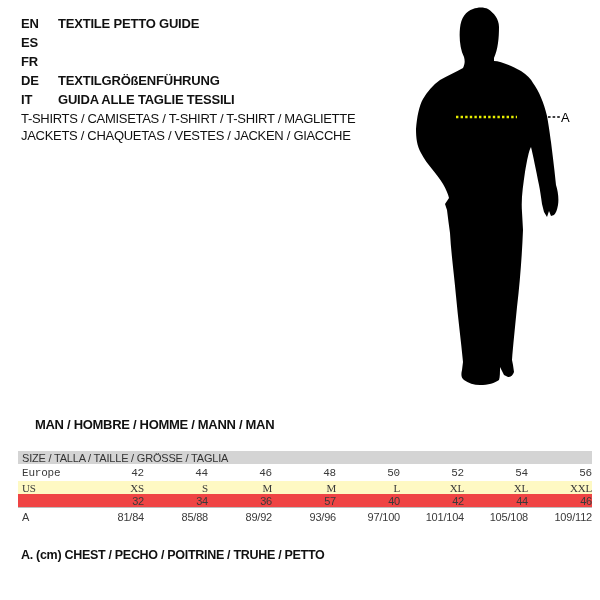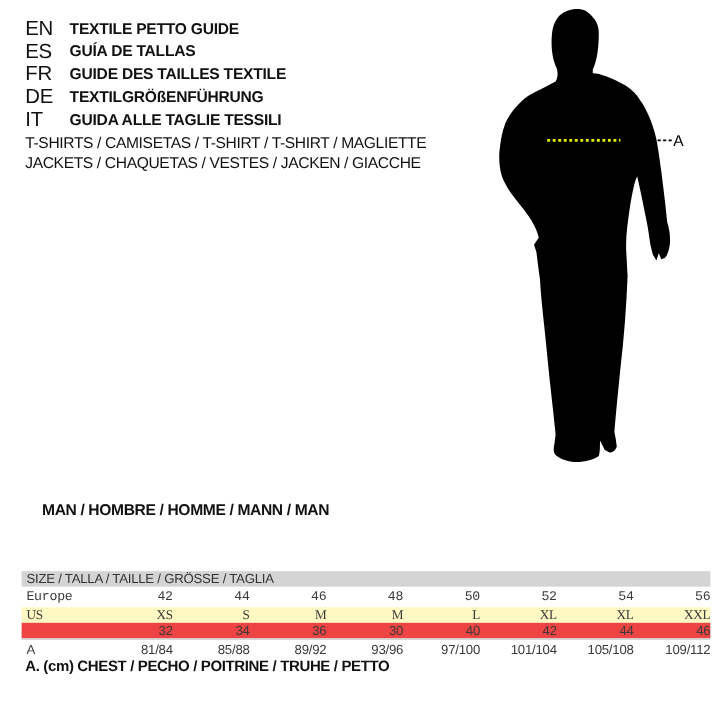--- a/index.html
+++ b/index.html
@@ -2,37 +2,37 @@
 <html><head>
 <meta charset="utf-8">
 <style>
   html,body{margin:0;padding:0;background:#fff;}
   #page{position:relative;width:600px;height:600px;background:#ffffff;overflow:hidden;
         font-family:"Liberation Sans",sans-serif;color:#111;}
 
   
   .lang-list{position:absolute;left:21px;top:14px;}
   .lang-row{display:flex;height:19px;line-height:19px;}
-  .lang-code{width:37px;font-size:17px;font-weight:400;letter-spacing:-0.2px;}
+  .lang-code{width:37px;font-size:13px;font-weight:700;letter-spacing:-0.2px;}
   .lang-title{font-size:13px;font-weight:700;letter-spacing:-0.2px;}
 
   
   .cat-lines{position:absolute;left:21px;top:110px;}
   .cat-line{font-size:13px;font-weight:400;letter-spacing:-0.3px;line-height:17px;}
 
   
   .figure-wrap{position:absolute;left:400px;top:0;width:170px;height:400px;}
   .measure-label{position:absolute;left:561px;top:110px;font-size:13px;font-weight:400;color:#000;}
 
   
   .section-title{position:absolute;left:21px;top:417px;font-size:13px;font-weight:700;letter-spacing:-0.3px;margin-left:14px;}
 
   
   .size-table{position:absolute;left:18px;top:451px;width:574px;font-size:11px;color:#3a3a3a;letter-spacing:-0.2px;}
-  .thead{height:13px;background:#d4d4d4;display:flex;align-items:center;padding-left:4px;color:#333;margin-top:25px;}
+  .thead{height:13px;background:#d4d4d4;display:flex;align-items:center;padding-left:4px;color:#333;}
   .trow{display:flex;align-items:center;}
   .trow.r0{height:17px;background:#ffffff;font-family:Liberation Mono, monospace;}
   .trow.r1{height:13px;background:#fef9c3;font-family:Liberation Serif, serif;}
   .trow.r2{height:13px;background:#ef4444;}
   .trow.r3{height:18px;background:#ffffff;border-top:1px solid #bdbdbd;}
   .tlabel{width:58px;padding-left:4px;text-align:left;}
   .tcell{width:64px;text-align:right;}
 
   
   .footnote{position:absolute;left:21px;top:548px;font-size:12.5px;font-weight:700;letter-spacing:-0.3px;}
@@ -42,25 +42,23 @@
 
 <div id="page">
 
   <div class="lang-list">
     <div class="lang-row">
       <span class="lang-code">EN</span>
       <span class="lang-title">TEXTILE PETTO GUIDE</span>
     </div>
     <div class="lang-row">
       <span class="lang-code">ES</span>
-      <span class="lang-title">GUÍA DE TALLAS</span>
     </div>
     <div class="lang-row">
       <span class="lang-code">FR</span>
-      <span class="lang-title">GUIDE DES TAILLES TEXTILE</span>
     </div>
     <div class="lang-row">
       <span class="lang-code">DE</span>
       <span class="lang-title">TEXTILGRÖßENFÜHRUNG</span>
     </div>
     <div class="lang-row">
       <span class="lang-code">IT</span>
       <span class="lang-title">GUIDA ALLE TAGLIE TESSILI</span>
     </div>
   </div>
@@ -148,21 +146,21 @@
       <div class="tcell">XL</div>
       <div class="tcell">XL</div>
       <div class="tcell">XXL</div>
     </div>
 
     <div class="trow r2">
       <div class="tlabel"></div>
       <div class="tcell">32</div>
       <div class="tcell">34</div>
       <div class="tcell">36</div>
-      <div class="tcell">30</div>
+      <div class="tcell">57</div>
       <div class="tcell">40</div>
       <div class="tcell">42</div>
       <div class="tcell">44</div>
       <div class="tcell">46</div>
     </div>
 
     <div class="trow r3">
       <div class="tlabel">A</div>
       <div class="tcell">81/84</div>
       <div class="tcell">85/88</div>

